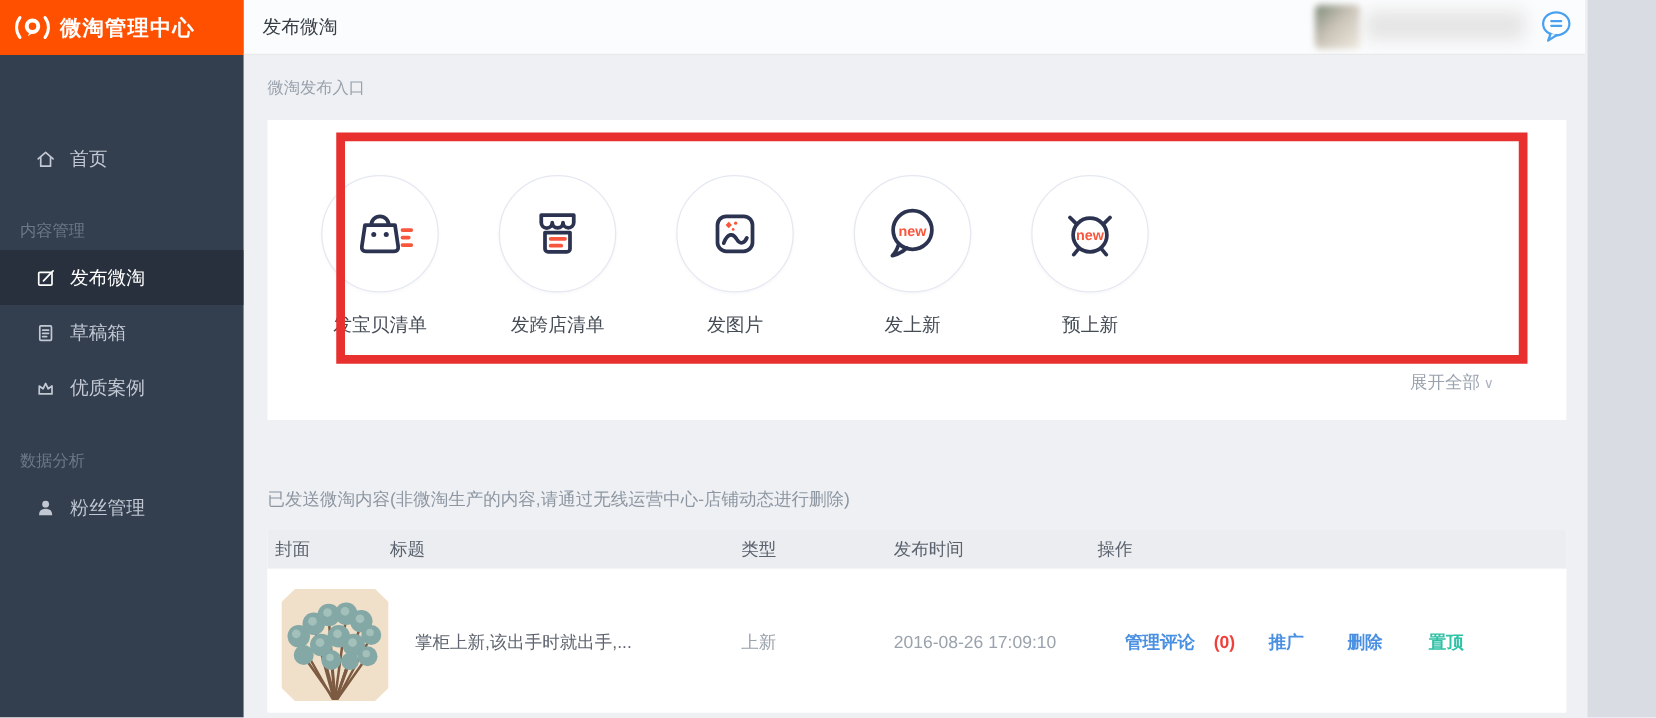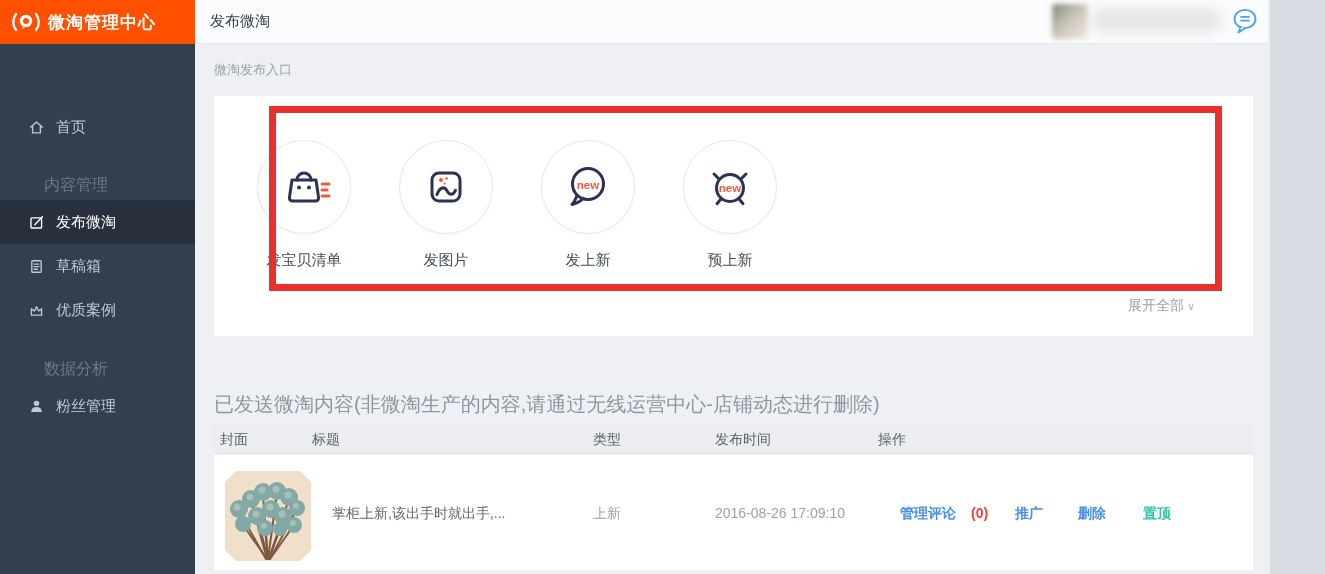--- a/index.html
+++ b/index.html
@@ -9,22 +9,22 @@
 
   
   .sidebar { position:absolute; left:0; top:0; width:195px; height:574px; background:#333e4e; }
   .logo { height:44px; background:#ff5000; display:flex; align-items:center; padding-left:12px; gap:8px; cursor:pointer; }
   .logo-title { color:#fff; font-size:17px; font-weight:bold; letter-spacing:1px; }
   .nav { padding-top:61px; }
   .nav-item { height:44px; display:flex; align-items:center; padding-left:28px; gap:11px;
     color:#c2c9d4; font-size:15px; cursor:pointer; }
   .nav-item .nicon { width:17px; height:17px; display:inline-flex; }
   .nav-item.active { background:#28303d; color:#ffffff; }
-  .nav-section { height:30px; display:flex; align-items:center; padding-left:44px;
-    color:#6d7888; font-size:16px; }
+  .nav-section { height:30px; display:flex; align-items:center; padding-left:16px;
+    color:#6d7888; font-size:13px; }
   .nav-section.first { margin-top:21px; }
   .nav-section.second { margin-top:22px; }
 
   
   .topbar { position:absolute; left:195px; top:0; width:1073px; height:44px;
     background:#fbfcfd; border-bottom:1px solid #e8eaec; }
   .topbar-title { position:absolute; left:15px; top:12px; font-size:15px; color:#383e46; }
   .user-blur { position:absolute; right:180px; top:4px; width:36px; height:35px;
     border-radius:4px; overflow:hidden; cursor:pointer;
     background:linear-gradient(135deg,#7d8a78 0%,#c9c2b6 45%,#f0eae1 100%); filter:blur(2.5px); }
@@ -50,21 +50,21 @@
   .icons-row { position:absolute; left:19px; top:44px; display:flex; z-index:2; }
   .entry-item { width:142px; display:flex; flex-direction:column; align-items:center; cursor:pointer; }
   .circle { width:94px; height:94px; border-radius:50%; background:#fff;
     border:1px solid #e4e8f1; box-shadow:0 1px 3px rgba(40,50,80,.04);
     display:flex; align-items:center; justify-content:center; }
   .entry-item .elabel { margin-top:17px; font-size:15px; color:#454c56; }
 
   .expand { position:absolute; right:58px; top:201px; font-size:14px; color:#9aa2ae; cursor:pointer; }
   .expand .caret { font-size:11px; color:#aeb5bf; margin-left:3px; }
 
-  .published-label { position:absolute; left:19px; top:347px; font-size:20px; color:#8d96a1; }
+  .published-label { position:absolute; left:19px; top:347px; font-size:14px; color:#8d96a1; }
 
   .table-card { left:19px; top:380px; width:1039px; height:146px; }
   .thead { position:absolute; left:0; top:0; width:1039px; height:31px; background:#ecedf1; }
   .th { position:absolute; top:7px; font-size:14px; color:#59626d; }
   .th.c0{left:6px;} .th.c1{left:98px;} .th.c2{left:379px;} .th.c3{left:501px;} .th.c4{left:664px;}
 
   .trow { position:absolute; left:0; top:31px; width:1039px; height:115px; background:#fff;padding-left:40px; }
   .cover { position:absolute; left:11px; top:16px; width:86px; height:90px; cursor:pointer;
     clip-path:polygon(13% 0,87% 0,100% 12%,100% 88%,87% 100%,13% 100%,0 88%,0 12%); }
   .td { position:absolute; top:50px; font-size:14px; }
@@ -191,20 +191,30 @@
               <path d="M21 21 a7 7 0 0 1 14 0" fill="none" stroke="#2b3350" stroke-width="3" stroke-linecap="round"></path>
               <path d="M16 21 h24 l2.5 17 q0.6 4 -3.4 4 h-22.2 q-4 0 -3.4 -4 Z" fill="none" stroke="#2b3350" stroke-width="3" stroke-linejoin="round"></path>
               <circle cx="23" cy="28.5" r="2" fill="#2b3350"></circle>
                 <circle cx="33" cy="28.5" r="2" fill="#2b3350"></circle>
               <path d="M46 25 h7 M46 31 h5 M46 37 h7" stroke="#f8573d" stroke-width="3" stroke-linecap="round" fill="none"></path>
             </svg>
           </div>
           <div class="elabel">发宝贝清单</div>
         </div>
 
+        <div class="entry-item">
+          <div class="circle">
+            <svg width="56" height="56" viewBox="0 0 56 56">
+              <path d="M15 13 h26 v6 a4.3 4.3 0 0 1 -8.6 0 a4.3 4.3 0 0 1 -8.6 0 a4.4 4.4 0 0 1 -8.8 0 Z" fill="none" stroke="#2b3350" stroke-width="3" stroke-linejoin="round" stroke-linecap="round"></path>
+              <path d="M18 27 h20 v13 a2.5 2.5 0 0 1 -2.5 2.5 h-15 a2.5 2.5 0 0 1 -2.5 -2.5 Z" fill="none" stroke="#2b3350" stroke-width="3" stroke-linejoin="round"></path>
+              <path d="M22.5 32 h11.5 M22.5 37.5 h8.5" stroke="#f8573d" stroke-width="3" stroke-linecap="round" fill="none"></path>
+            </svg>
+          </div>
+          <div class="elabel">发跨店清单</div>
+        </div>
 
         <div class="entry-item">
           <div class="circle">
             <svg width="56" height="56" viewBox="0 0 56 56">
               <rect x="14" y="14" width="28" height="28" rx="7" fill="none" stroke="#2b3350" stroke-width="3"></rect>
               <path d="M19 35.5 c3 -8 7.5 -8.5 10.5 -3 c2.5 4.3 6 3.3 8 -1.2" fill="none" stroke="#2b3350" stroke-width="3" stroke-linecap="round"></path>
               <rect x="21.2" y="19.2" width="3.6" height="3.6" transform="rotate(45 23 21)" fill="#f8573d"></rect>
               <circle cx="28.5" cy="19.5" r="1.3" fill="#f8573d"></circle>
                 <circle cx="26.5" cy="24.5" r="1.1" fill="#f8573d"></circle>
             </svg>

